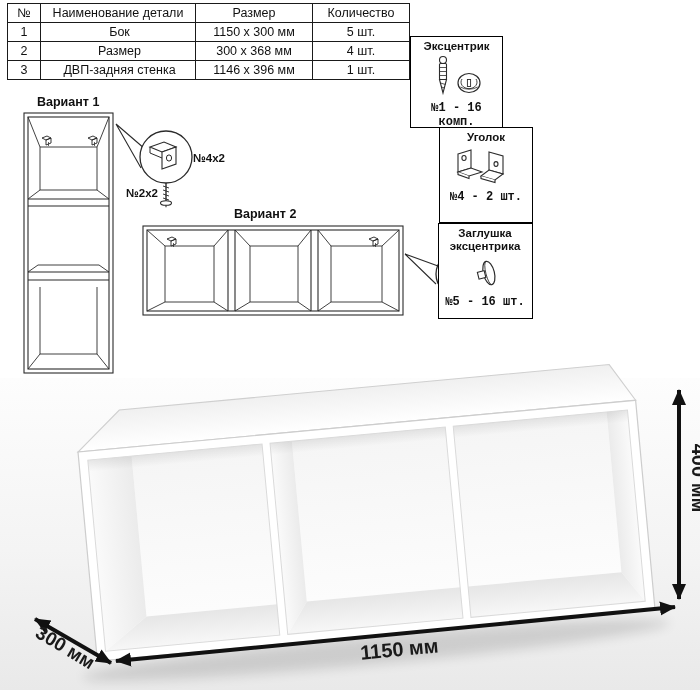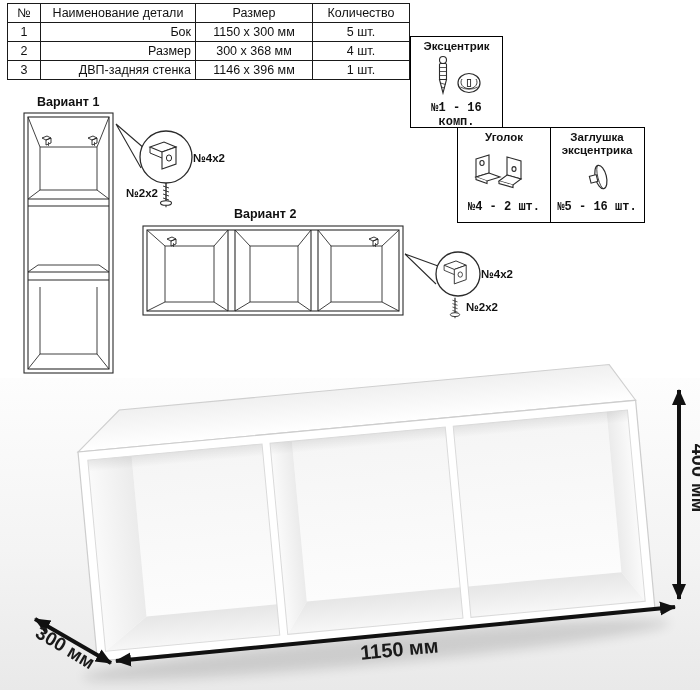--- a/index.html
+++ b/index.html
@@ -4,29 +4,29 @@
 <style>
   html,body{margin:0;padding:0;background:#fff;}
   .page{position:relative;width:700px;height:690px;background:#fff;overflow:hidden;
         font-family:"Liberation Sans","DejaVu Sans",sans-serif;color:#111;}
   svg.art{position:absolute;left:0;top:0;}
   
   table.parts{position:absolute;left:7px;top:3px;border-collapse:collapse;background:#fff;}
   table.parts td,table.parts th{border:1px solid #1a1a1a;font-size:12.5px;font-weight:normal;
         height:18px;padding:0 4px;white-space:nowrap;color:#111;}
   table.parts .c{text-align:center;}
-  table.parts .l{text-align:right;padding-left:7px;}
+  table.parts .l{text-align:center;padding-left:7px;}
   .w-num{width:24px}.w-name{width:146px}.w-size{width:108px}.w-qty{width:88px}
   
   .hw-row{position:absolute;display:flex;}
   .hw-row1{left:410px;top:36px;}
-  .hw-row2{left:457px;top:127px;}
+  .hw-row2{left:439px;top:127px;flex-direction:column;}
   .hw-cell{box-sizing:border-box;border:1.5px solid #000;background:#fff;display:flex;
         flex-direction:column;align-items:center;justify-content:space-between;
-        padding:3px 2px 8px 2px;}
+        padding:3px 2px 18px 2px;}
   .hw-cell + .hw-cell{margin-left:-1.5px;}
   .hw-row1 .hw-cell{height:92px;}
   .hw-row2 .hw-cell{height:96px;}
   .hw-c1{width:93px}.hw-c2{width:96px}.hw-c3{width:101px}.hw-c4{width:94px}.hw-c5{width:95px}
   .hw-title{font-size:11.5px;font-weight:bold;text-align:center;line-height:1.12;}
   .hw-count{font-size:12px;font-weight:bold;text-align:center;font-family:Liberation Mono, monospace;}
   .hw-icon{flex:0 0 auto;}
 </style>
 </head>
 <body>

